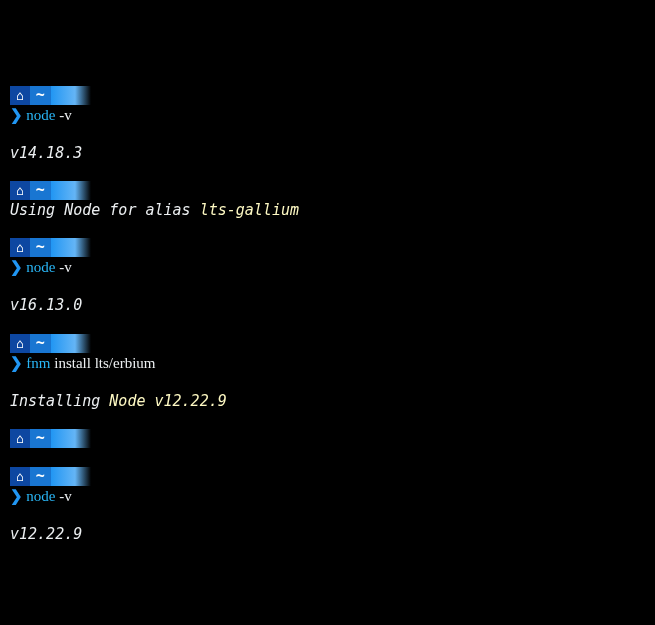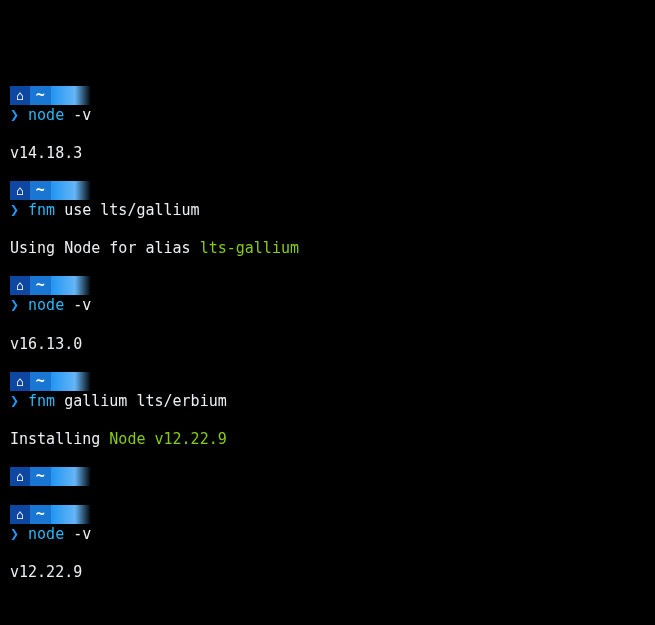--- a/index.html
+++ b/index.html
@@ -38,40 +38,39 @@
     background: #1976d2;
     color: #fff;
     font-weight: bold;
   }
   .fade {
     display: inline-block;
     width: 40px;
     height: 100%;
     background: linear-gradient(90deg, #2196f3 0%, #64b5f6 60%, rgba(0,0,0,0) 100%);
   }
-  .prompt-line { display: block; }
+  .prompt-line { display: block; font-family: Liberation Serif, serif; }
   .arrow { color: #2196f3; font-weight: bold; }
   .cmd-bin { color: #29b6f6; }
   .cmd-arg { color: #eceff1; }
-  .out { color: #eceff1; }
-  .alias { color: #84cc16; }
+  .out { color: #eceff1; font-style: italic; }
+  .alias { color: #fef9c3; }
   .home-icon::before { content: "⌂"; font-size: 13px; }
 </style>
 </head>
 <body>
 
 
 
 <div id="root"><div class="block"><span class="badge"><span class="seg seg-home"><span class="home-icon"></span></span><span class="seg seg-tilde">~</span><span class="fade"></span></span>
 <span class="prompt-line"><span class="arrow">❯</span> <span class="cmd-bin">node</span> <span class="cmd-arg">-v</span></span>
 <span class="out">v14.18.3</span></div><div class="block"><span class="badge"><span class="seg seg-home"><span class="home-icon"></span></span><span class="seg seg-tilde">~</span><span class="fade"></span></span>
-<span class="prompt-line"><span class="arrow">❯</span> <span class="cmd-bin">fnm</span> <span class="cmd-arg">use lts/gallium</span></span>
 <span class="out">Using Node for alias <span class="alias">lts-gallium</span></span></div><div class="block"><span class="badge"><span class="seg seg-home"><span class="home-icon"></span></span><span class="seg seg-tilde">~</span><span class="fade"></span></span>
 <span class="prompt-line"><span class="arrow">❯</span> <span class="cmd-bin">node</span> <span class="cmd-arg">-v</span></span>
 <span class="out">v16.13.0</span></div><div class="block"><span class="badge"><span class="seg seg-home"><span class="home-icon"></span></span><span class="seg seg-tilde">~</span><span class="fade"></span></span>
-<span class="prompt-line"><span class="arrow">❯</span> <span class="cmd-bin">fnm</span> <span class="cmd-arg">gallium lts/erbium</span></span>
+<span class="prompt-line"><span class="arrow">❯</span> <span class="cmd-bin">fnm</span> <span class="cmd-arg">install lts/erbium</span></span>
 <span class="out">Installing <span class="alias">Node v12.22.9</span></span></div><div class="block"><span class="badge"><span class="seg seg-home"><span class="home-icon"></span></span><span class="seg seg-tilde">~</span><span class="fade"></span></span>
 </div><div class="block"><span class="badge"><span class="seg seg-home"><span class="home-icon"></span></span><span class="seg seg-tilde">~</span><span class="fade"></span></span>
 <span class="prompt-line"><span class="arrow">❯</span> <span class="cmd-bin">node</span> <span class="cmd-arg">-v</span></span>
 <span class="out">v12.22.9</span></div></div>
 
 
 
 
 </body></html>

